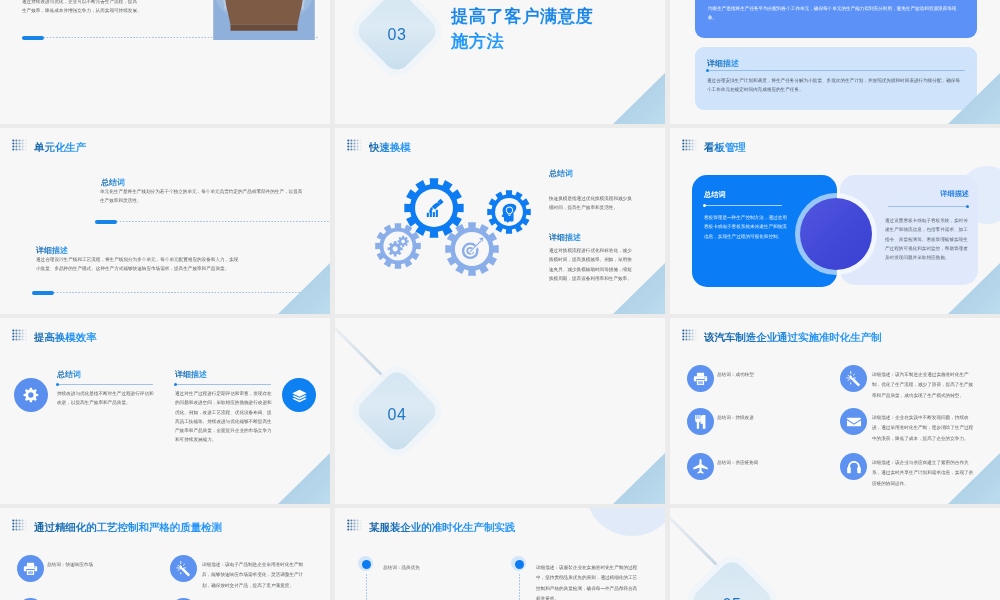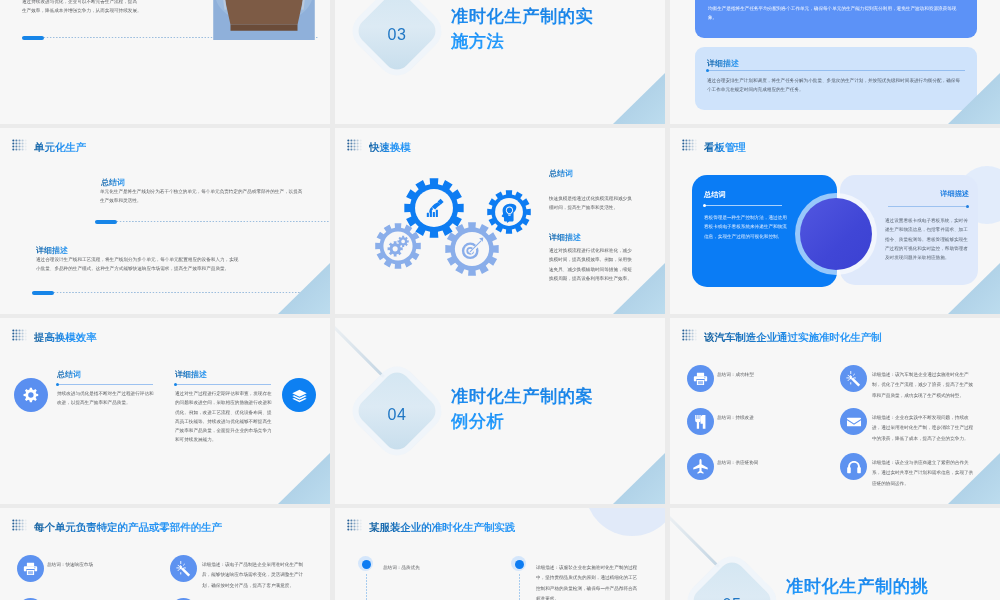--- a/index.html
+++ b/index.html
@@ -159,21 +159,21 @@
           <rect x="56" y="288" width="26" height="9" rx="1.5" fill="#fbfbf8" transform="rotate(-6 56 288)"></rect>
           <rect x="128" y="286" width="24" height="9" rx="1.5" fill="#fbfbf8" transform="rotate(-6 128 286)"></rect>
           <rect x="82" y="258" width="18" height="9" rx="1.5" fill="#fbfbf8" transform="rotate(-6 82 258)"></rect>
           <path d="M18 280 24 330" stroke="#b9c9dd" stroke-width="4" fill="none"></path>
           <path d="M182 280 176 330" stroke="#b9c9dd" stroke-width="4" fill="none"></path>
         </svg>
       </div>
       <div class="slide">
         <div class="sec-dia" style="left:31px;top:62px;"></div>
         <div class="sec-num" style="left:50px;top:88px;width:24px;text-align:center;">03</div>
-        <div class="sec-title" style="left:116px;top:66px;">准时化生产制的实
+        <div class="sec-title" style="left:116px;top:66px;">提高了客户满意度
 施方法</div>
         <div class="corner-tri"></div>
       </div>
       <div class="slide">
         <div class="card solid" style="left:25px;top:-6px;width:282px;height:106px;">
           <div class="ct" style="position:absolute;left:13px;top:72px;width:1270px;">均衡生产是指将生产任务平均分配到各个工作单元，确保每个单元的生产能力得到充分利用，避免生产波动和资源浪费等现象。</div>
         </div>
         <div class="card light" style="left:25px;top:109px;width:282px;height:63px;">
           <div class="lbl" style="position:absolute;left:12px;top:12px;">详细描述</div>
           <div style="position:absolute;left:12px;top:23px;width:258px;height:1px;background:#93bdef;"></div>
@@ -387,22 +387,20 @@
         <div class="lbl" style="position:absolute;left:175px;top:52px;">详细描述</div>
         <div style="position:absolute;left:175px;top:66px;width:96px;height:1px;background:#9dc2f0;"></div>
         <div style="position:absolute;left:174px;top:64.5px;width:3px;height:3px;border-radius:50%;background:#1785e8;"></div>
         <div class="body-txt" style="position:absolute;left:175px;top:71px;width:490px;">通过对生产过程进行定期评估和审查，发现存在的问题和改进空间，采取相应的措施进行改进和优化。例如，改进工艺流程、优化设备布局、提高员工技能等。持续改进与优化能够不断提高生产效率和产品质量，全面提升企业的市场竞争力和可持续发展能力。</div>
         <div class="corner-tri"></div>
       </div>
       <div class="slide">
         <div class="diag-line"></div>
         <div class="sec-dia" style="left:31px;top:62px;"></div>
         <div class="sec-num" style="left:50px;top:88px;width:24px;text-align:center;">04</div>
-        <div class="sec-title" style="left:116px;top:66px;">准时化生产制的案
-例分析</div>
         <div class="corner-tri"></div>
       </div>
       <div class="slide">
         <div class="hdr">
           <svg viewBox="0 0 18 15.2" width="16" height="13.5" class="dots">
             <circle cx="1.60" cy="1.60" r="1.25" fill="#15538f" opacity="0.950"></circle>
             <circle cx="5.30" cy="1.60" r="1.25" fill="#15538f" opacity="0.730"></circle>
             <circle cx="9.00" cy="1.60" r="1.25" fill="#15538f" opacity="0.510"></circle>
             <circle cx="12.70" cy="1.60" r="1.25" fill="#15538f" opacity="0.290"></circle>
             <circle cx="16.40" cy="1.60" r="1.25" fill="#15538f" opacity="0.070"></circle>
@@ -492,21 +490,21 @@
             <circle cx="5.30" cy="8.80" r="1.25" fill="#15538f" opacity="0.700"></circle>
             <circle cx="9.00" cy="8.80" r="1.25" fill="#15538f" opacity="0.480"></circle>
             <circle cx="12.70" cy="8.80" r="1.25" fill="#15538f" opacity="0.260"></circle>
             <circle cx="16.40" cy="8.80" r="1.25" fill="#15538f" opacity="0.070"></circle>
             <circle cx="1.60" cy="12.40" r="1.25" fill="#15538f" opacity="0.905"></circle>
             <circle cx="5.30" cy="12.40" r="1.25" fill="#15538f" opacity="0.685"></circle>
             <circle cx="9.00" cy="12.40" r="1.25" fill="#15538f" opacity="0.465"></circle>
             <circle cx="12.70" cy="12.40" r="1.25" fill="#15538f" opacity="0.245"></circle>
             <circle cx="16.40" cy="12.40" r="1.25" fill="#15538f" opacity="0.070"></circle>
           </svg>
-          <div class="hdr-title">每个单元负责特定的产品或零部件的生产</div>
+          <div class="hdr-title">通过精细化的工艺控制和严格的质量检测</div>
         </div>
         <div class="il-ic" style="position:absolute;left:17px;top:47px;width:27px;height:27px;">
           <svg viewBox="0 0 100 100" width="19" height="19" fill="#fff">
             <rect x="31" y="20" width="38" height="20" rx="1"></rect>
             <path d="M20 38h60a5 5 0 0 1 5 5v17a5 5 0 0 1-5 5h-8V52H28v13h-8a5 5 0 0 1-5-5V43a5 5 0 0 1 5-5z"></path>
             <rect x="70" y="44" width="6" height="5" rx="1.5" fill="#5d92f0"></rect>
             <rect x="31" y="58" width="38" height="26" rx="1"></rect>
             <rect x="37" y="64" width="26" height="16" fill="#9bbdf5"></rect>
           </svg>
         </div>
@@ -556,16 +554,15 @@
         <div class="il-tx" style="position:absolute;left:48px;top:54px;width:500px;">总结词：品质优先</div>
         <div class="tl-dot-out" style="left:176px;top:48px;"></div>
         <div class="tl-dot-in" style="left:179.5px;top:51.5px;"></div>
         <div class="tl-line" style="left:184px;top:66px;height:50px;"></div>
         <div class="il-tx" style="position:absolute;left:201px;top:54px;width:515px;">详细描述：该服装企业在实施准时化生产制的过程中，坚持贯彻品质优先的原则，通过精细化的工艺控制和严格的质量检测，确保每一件产品都符合高标准要求。</div>
       </div>
       <div class="slide">
         <div class="diag-line"></div>
         <div class="sec-dia" style="left:31px;top:62px;"></div>
         <div class="sec-num" style="left:50px;top:88px;width:24px;text-align:center;">05</div>
-        <div class="sec-title" style="left:116px;top:66px;">准时化生产制的挑</div>
       </div>
     </div>
   </div>
 
 </body></html>

